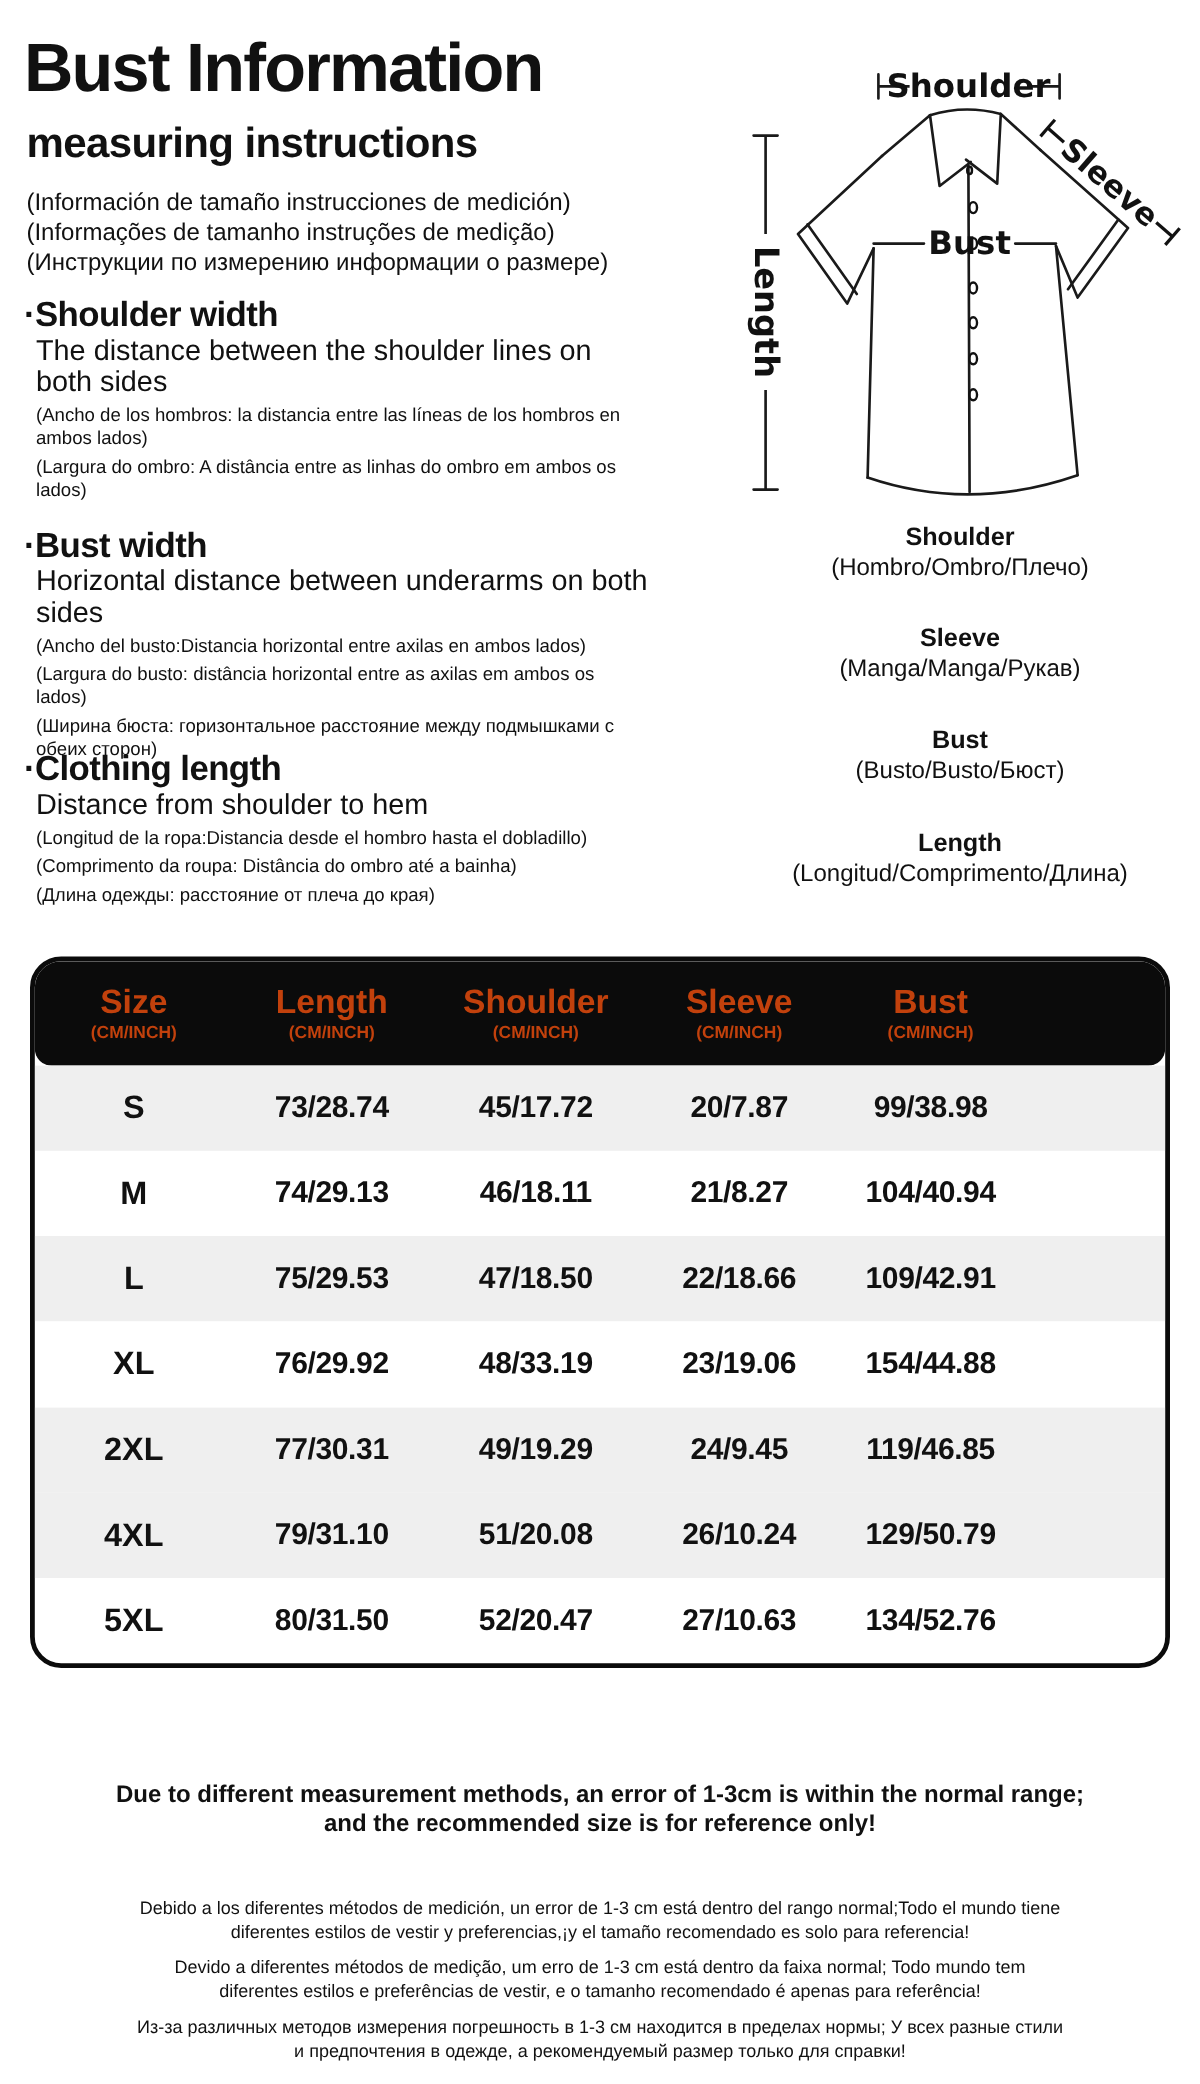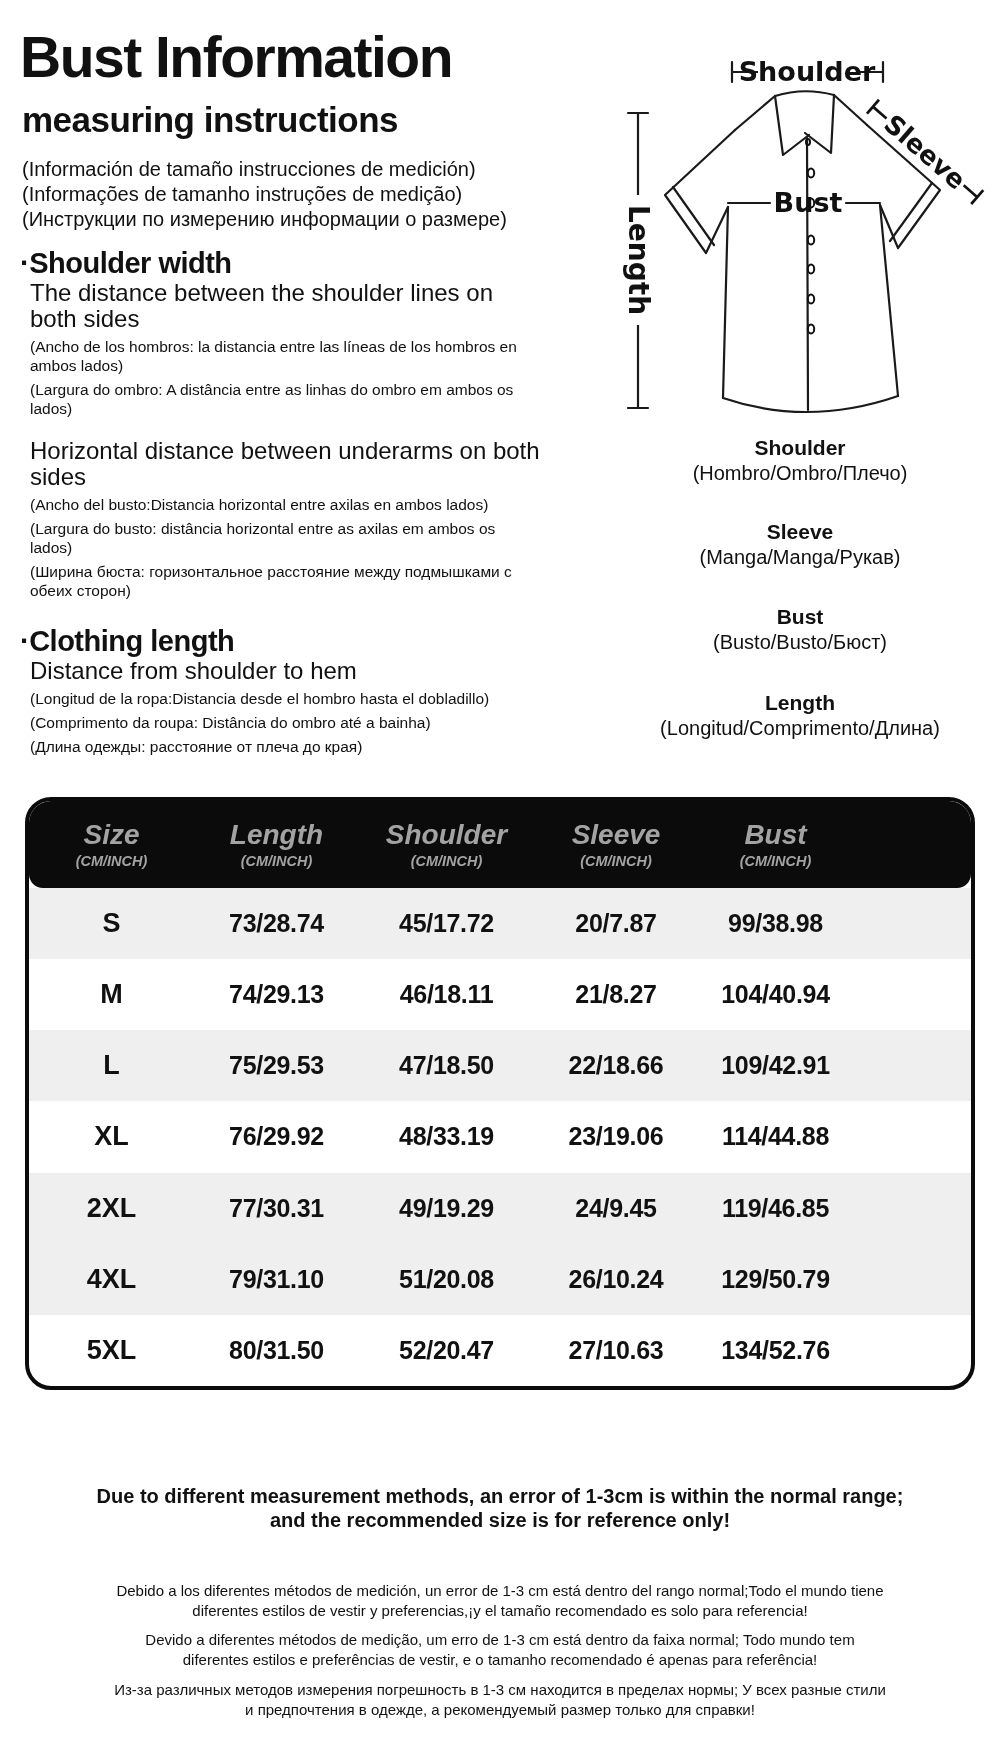--- a/index.html
+++ b/index.html
@@ -24,23 +24,23 @@
 
   
   .legend{left:580px;width:440px;text-align:center;}
   .legend .term{font-size:21px;font-weight:700;line-height:24px;}
   .legend .tr{font-size:20px;line-height:26px;}
   .lg1{top:436px;} .lg2{top:520px;} .lg3{top:605px;} .lg4{top:691px;}
 
   
   .size-table{left:25px;top:797px;width:950px;height:593px;box-sizing:border-box;
     border:4px solid #0b0b0b;border-radius:26px;overflow:hidden;background:#fff;}
-  .thead{height:87px;background:#0b0b0b;color:#a3a3a3;border-radius:0 0 14px 14px;
+  .thead{height:87px;background:#0b0b0b;color:#c2410c;border-radius:0 0 14px 14px;
     display:grid;grid-template-columns:165px 165px 175px 164px 155px;padding-right:118px;
-    align-content:center;font-style:italic;}
+    align-content:center;}
   .thead .hc{text-align:center;}
   .thead .hc .main{font-size:28px;font-weight:700;line-height:32px;}
   .thead .hc .sub{font-size:14.5px;font-weight:700;line-height:20px;}
   .tbody{display:flex;flex-direction:column;height:498px;}
   .trow{flex:1;display:grid;grid-template-columns:165px 165px 175px 164px 155px;padding-right:118px;align-items:center;}
   .trow div{text-align:center;font-weight:700;}
   .trow .c-size{font-size:27px;}
   .trow .c-val{font-size:25px;letter-spacing:-0.3px;}
   .stripe{background:#efefef;}
 
@@ -62,20 +62,21 @@
 </div>
 
 <div class="abs section s1">
   <div class="head">·Shoulder width</div>
   <div class="desc">The distance between the shoulder lines on both sides</div>
   <div class="trans">(Ancho de los hombros: la distancia entre las líneas de los hombros en ambos lados)</div>
   <div class="trans">(Largura do ombro: A distância entre as linhas do ombro em ambos os lados)</div>
 </div>
 
 <div class="abs section s2">
+  <div class="head">·Bust width</div>
   <div class="desc">Horizontal distance between underarms on both sides</div>
   <div class="trans">(Ancho del busto:Distancia horizontal entre axilas en ambos lados)</div>
   <div class="trans">(Largura do busto: distância horizontal entre as axilas em ambos os lados)</div>
   <div class="trans">(Ширина бюста: горизонтальное расстояние между подмышками с обеих сторон)</div>
 </div>
 
 <div class="abs section s3">
   <div class="head">·Clothing length</div>
   <div class="desc">Distance from shoulder to hem</div>
   <div class="trans">(Longitud de la ropa:Distancia desde el hombro hasta el dobladillo)</div>
@@ -188,21 +189,21 @@
       <div class="c-val">75/29.53</div>
       <div class="c-val">47/18.50</div>
       <div class="c-val">22/18.66</div>
       <div class="c-val">109/42.91</div>
     </div>
     <div class="trow">
       <div class="c-size">XL</div>
       <div class="c-val">76/29.92</div>
       <div class="c-val">48/33.19</div>
       <div class="c-val">23/19.06</div>
-      <div class="c-val">114/44.88</div>
+      <div class="c-val">154/44.88</div>
     </div>
     <div class="trow stripe">
       <div class="c-size">2XL</div>
       <div class="c-val">77/30.31</div>
       <div class="c-val">49/19.29</div>
       <div class="c-val">24/9.45</div>
       <div class="c-val">119/46.85</div>
     </div>
     <div class="trow stripe">
       <div class="c-size">4XL</div>

